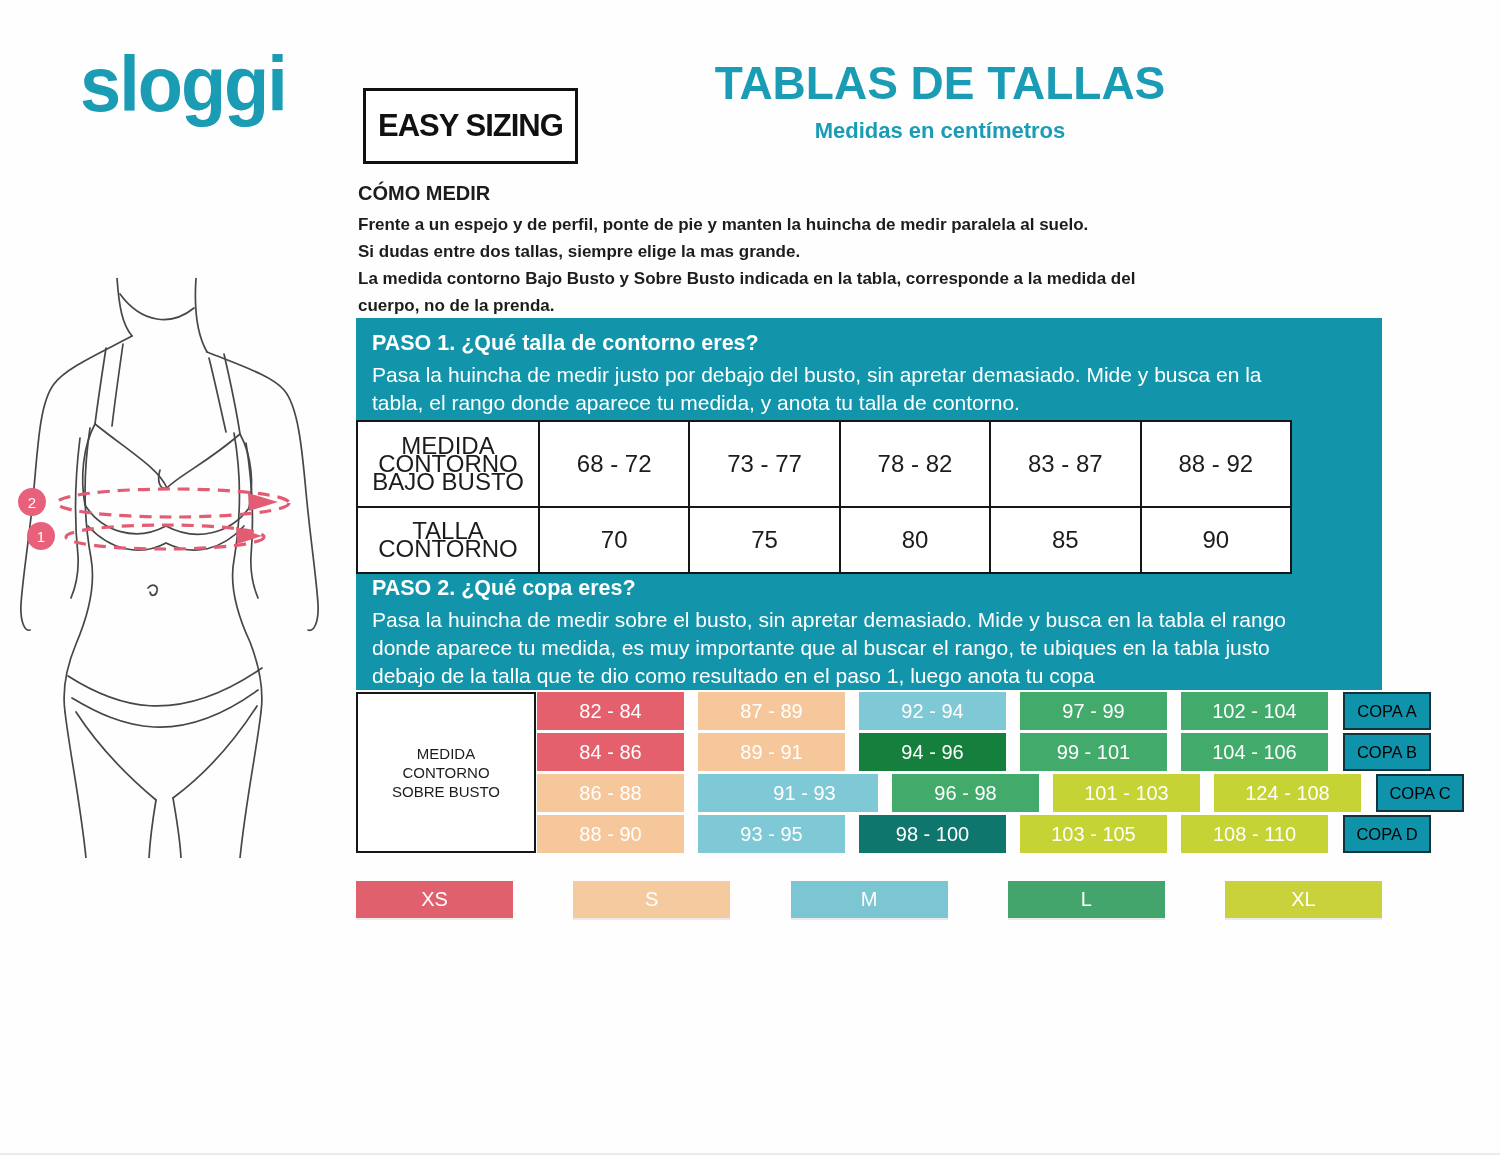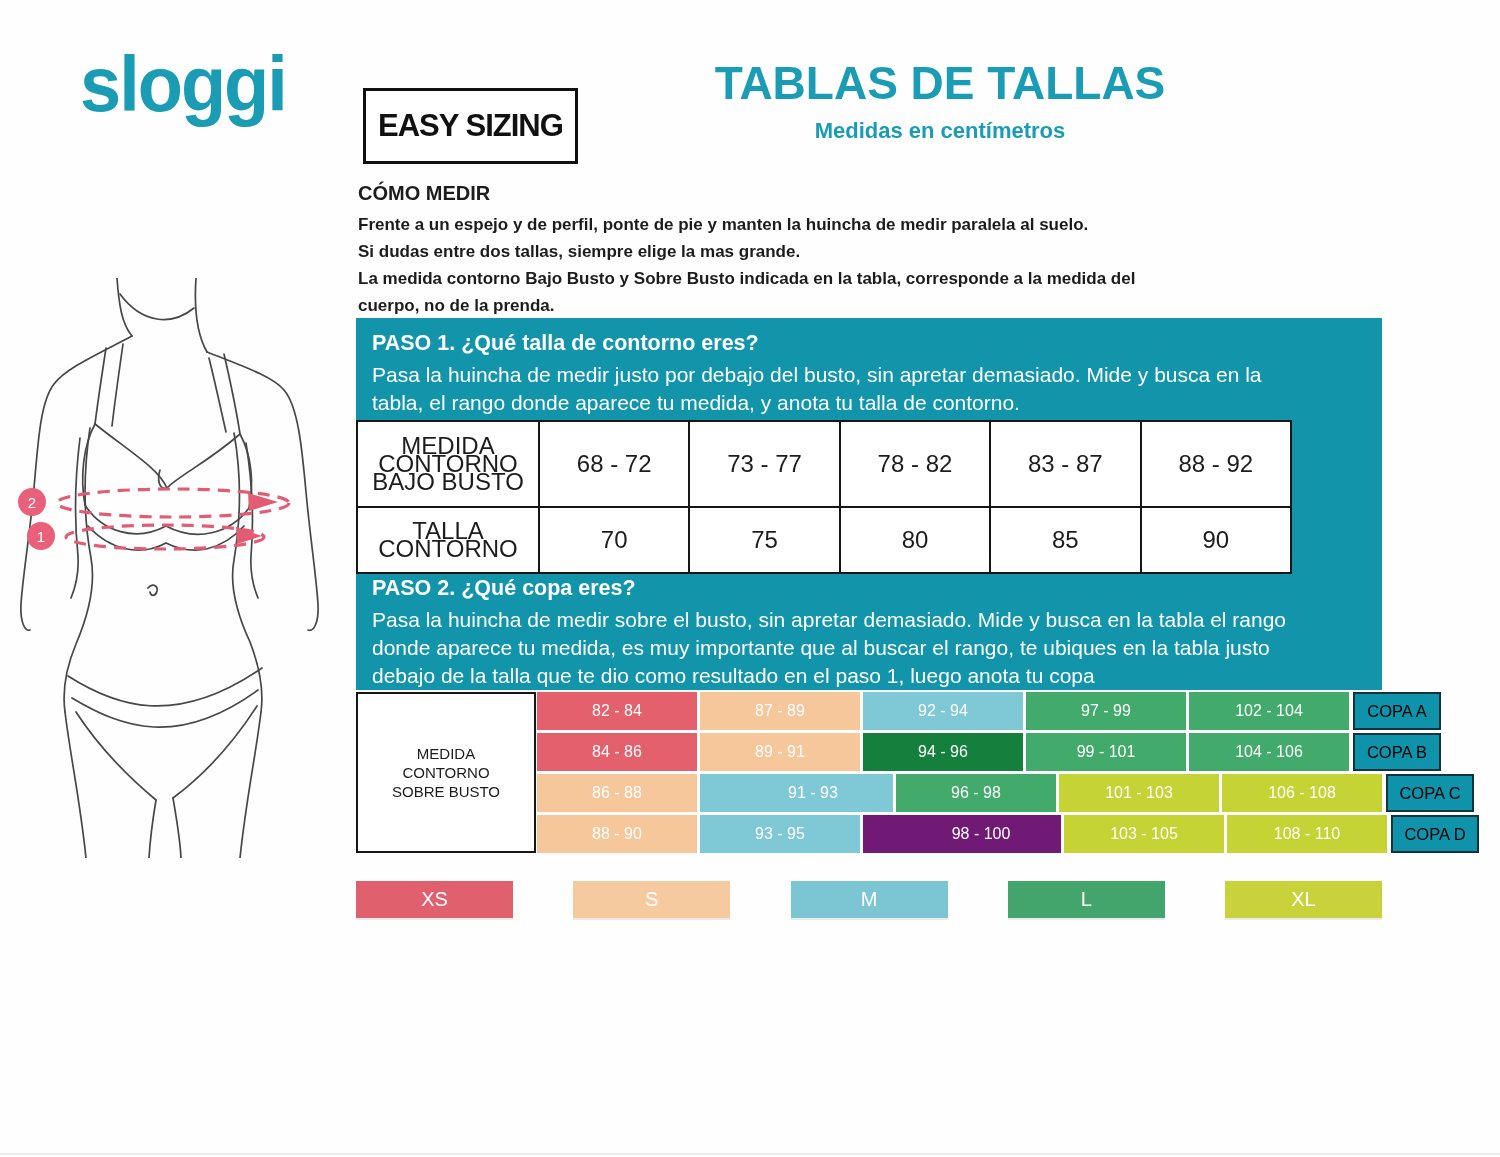--- a/index.html
+++ b/index.html
@@ -31,22 +31,22 @@
   .t1 td{border:2px solid #161616;text-align:center;vertical-align:middle;background:#fff;}
   .t1 .lab{width:178px;font-size:15px;line-height:18px;white-space:pre-line;}
   .t1 .r1{height:82px;font-size:24px;}
   .t1 .r2{height:62px;font-size:24px;border-radius:21px;}
   
   .t2{left:356px;top:692px;width:1026px;height:163px;}
   .t2-label{position:absolute;left:0;top:0;width:176px;height:157px;background:#fff;
       border:2px solid #161616;display:flex;align-items:center;justify-content:center;
       text-align:center;font-size:15px;line-height:19px;white-space:pre-line;}
   .t2-row{position:absolute;left:181px;height:38px;display:flex;}
-  .cell{width:160px;margin-right:3px;display:flex;align-items:center;justify-content:center;
-      color:#fff;font-size:16px;}
+  .cell{width:147px;margin-right:14px;display:flex;align-items:center;justify-content:center;
+      color:#fff;font-size:20px;}
   .copa{width:84px;margin-left:1px;background:#0f93ab;border:2px solid #10333c;
       display:flex;align-items:center;justify-content:center;color:#000000;font-size:16.5px;}
   
   .sizes{left:356px;top:881px;width:1026px;display:flex;justify-content:space-between;}
   .size-box{width:157px;height:37px;display:flex;align-items:center;justify-content:center;
       color:#fff;font-size:20px;box-shadow:0 2px 0 rgba(0,0,0,0.08);}
   
   .figure{left:10px;top:278px;}
   .bottom-line{left:0;bottom:2px;width:1500px;height:2px;background:#ececec;}
 </style>
@@ -178,28 +178,28 @@
     <div class="cell" style="background: rgb(66, 170, 106);">99 - 101</div>
     <div class="cell" style="background: rgb(66, 170, 106);">104 - 106</div>
     <div class="copa">COPA B</div>
   </div>
 
   <div class="t2-row" style="top:82px">
     <div class="cell" style="background: rgb(246, 199, 155);">86 - 88</div>
     <div class="cell" style="background: rgb(127, 200, 213); padding-left: 33px;">91 - 93</div>
     <div class="cell" style="background: rgb(66, 170, 106);">96 - 98</div>
     <div class="cell" style="background: rgb(197, 211, 52);">101 - 103</div>
-    <div class="cell" style="background: rgb(197, 211, 52);">106 - 108</div>
+    <div class="cell" style="background: rgb(197, 211, 52);">124 - 108</div>
     <div class="copa">COPA C</div>
   </div>
 
   <div class="t2-row" style="top:123px">
     <div class="cell" style="background: rgb(246, 199, 155);">88 - 90</div>
     <div class="cell" style="background: rgb(127, 200, 213);">93 - 95</div>
-    <div class="cell" style="background: #701a75; padding-left: 38px;">98 - 100</div>
+    <div class="cell" style="background: #0f766e;">98 - 100</div>
     <div class="cell" style="background: rgb(197, 211, 52);">103 - 105</div>
     <div class="cell" style="background: rgb(197, 211, 52);">108 - 110</div>
     <div class="copa">COPA D</div>
   </div>
 </div>
 
 <div class="abs sizes">
   <div class="size-box" style="background: rgb(224, 96, 110);">XS</div>
   <div class="size-box" style="background: rgb(246, 202, 159);">S</div>
   <div class="size-box" style="background: rgb(124, 197, 211);">M</div>

